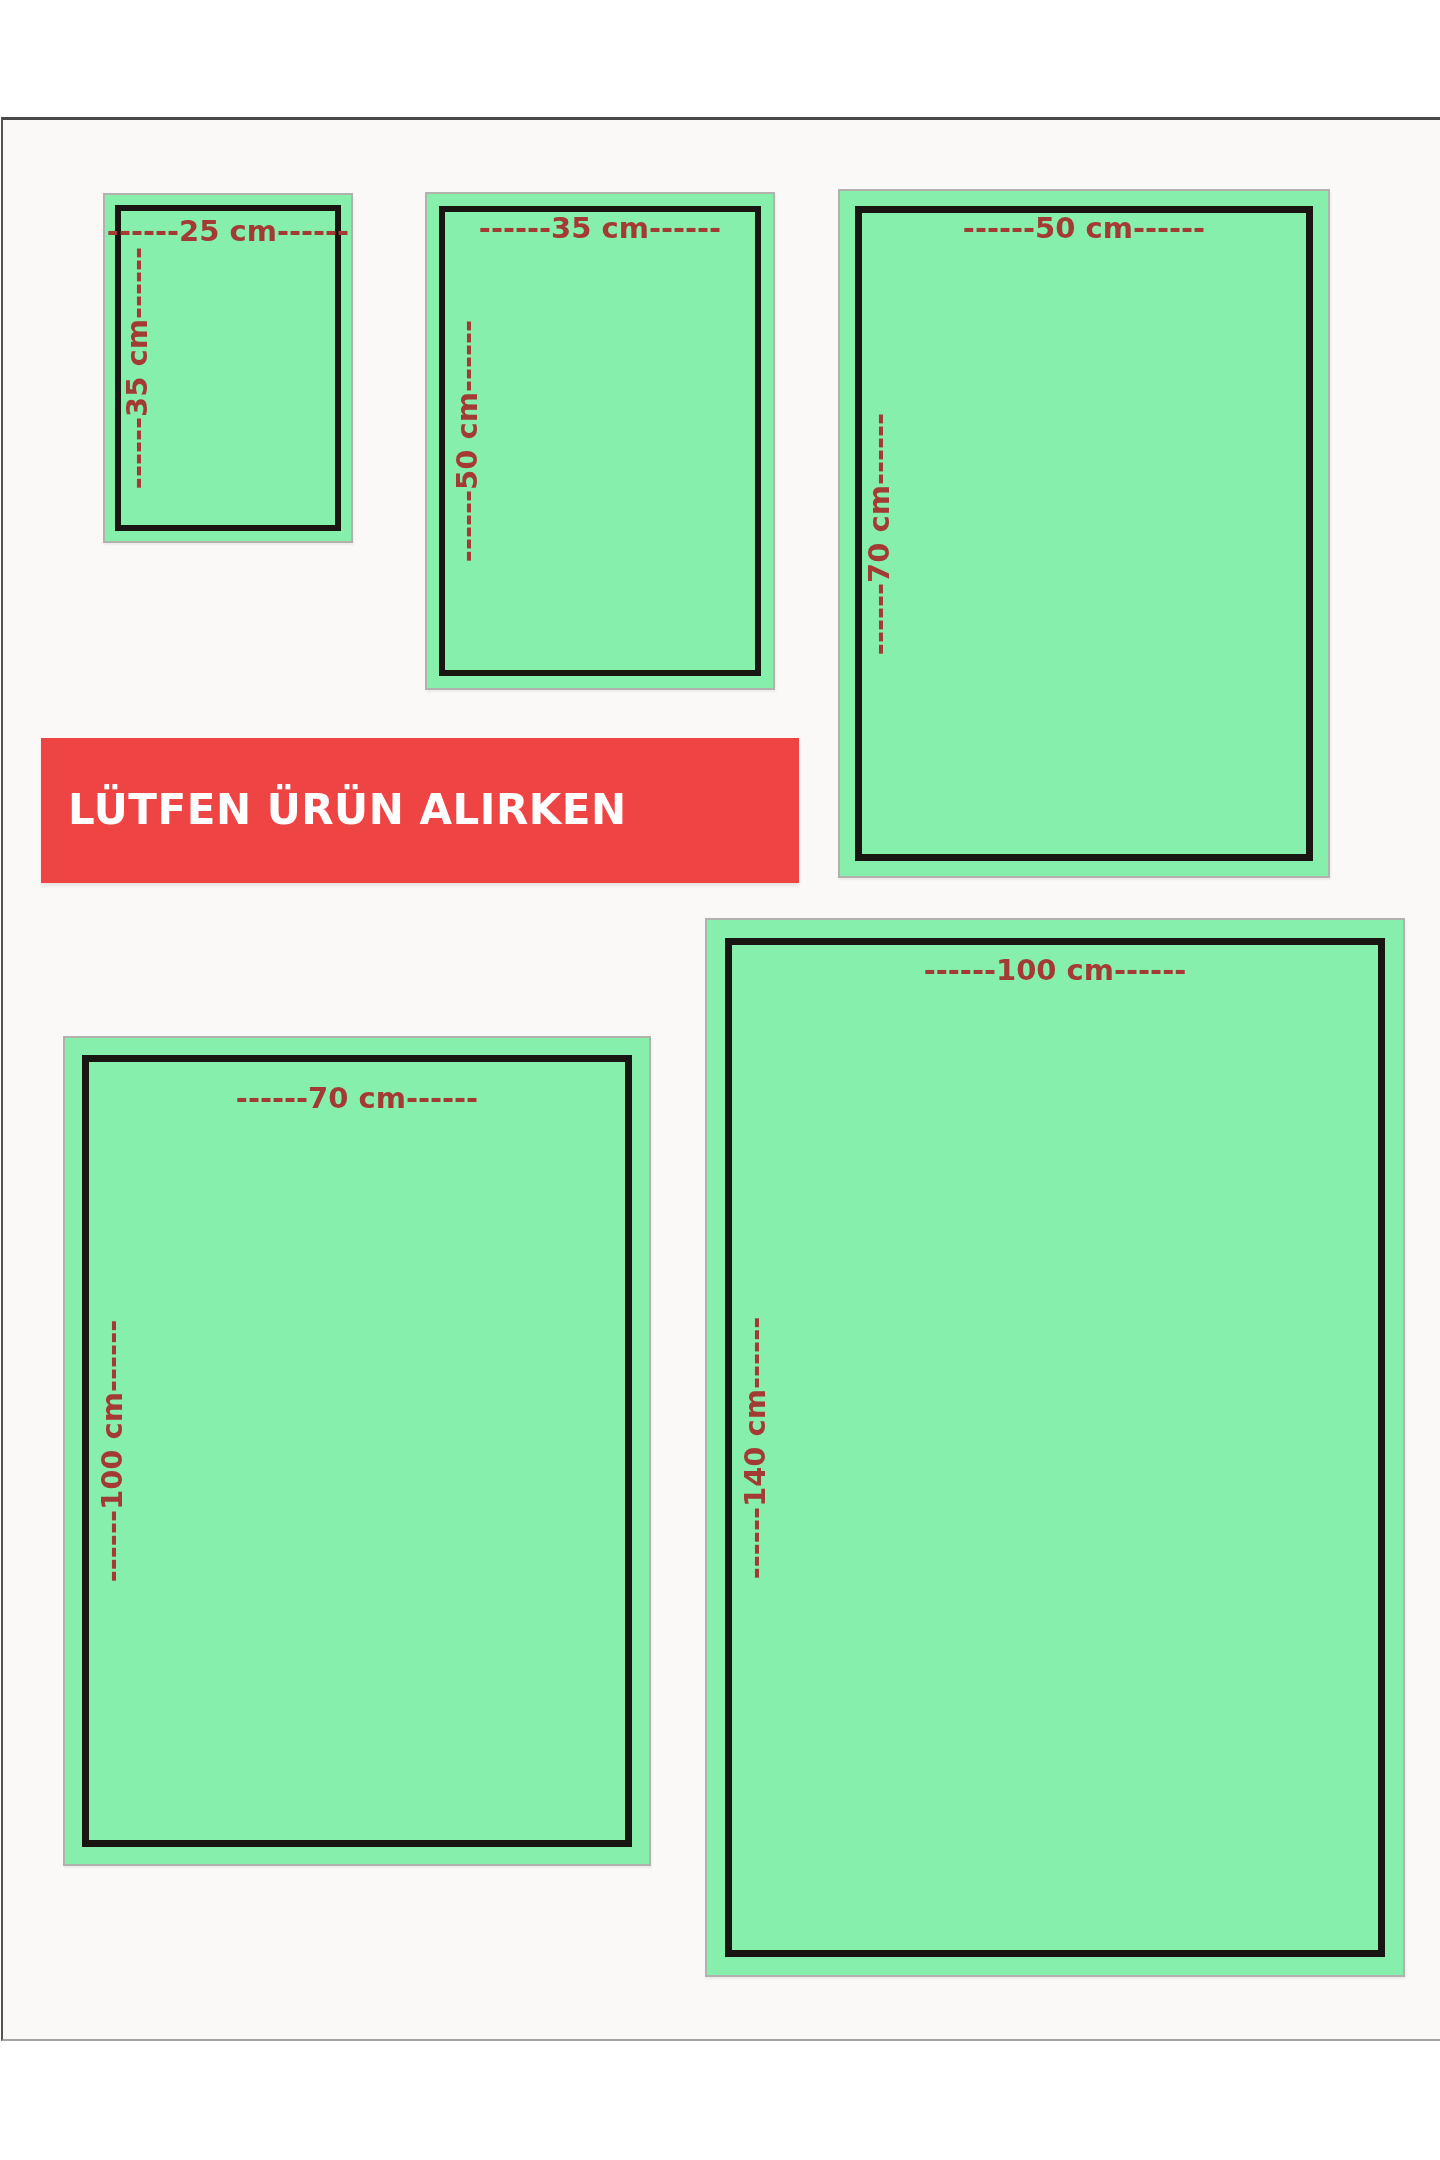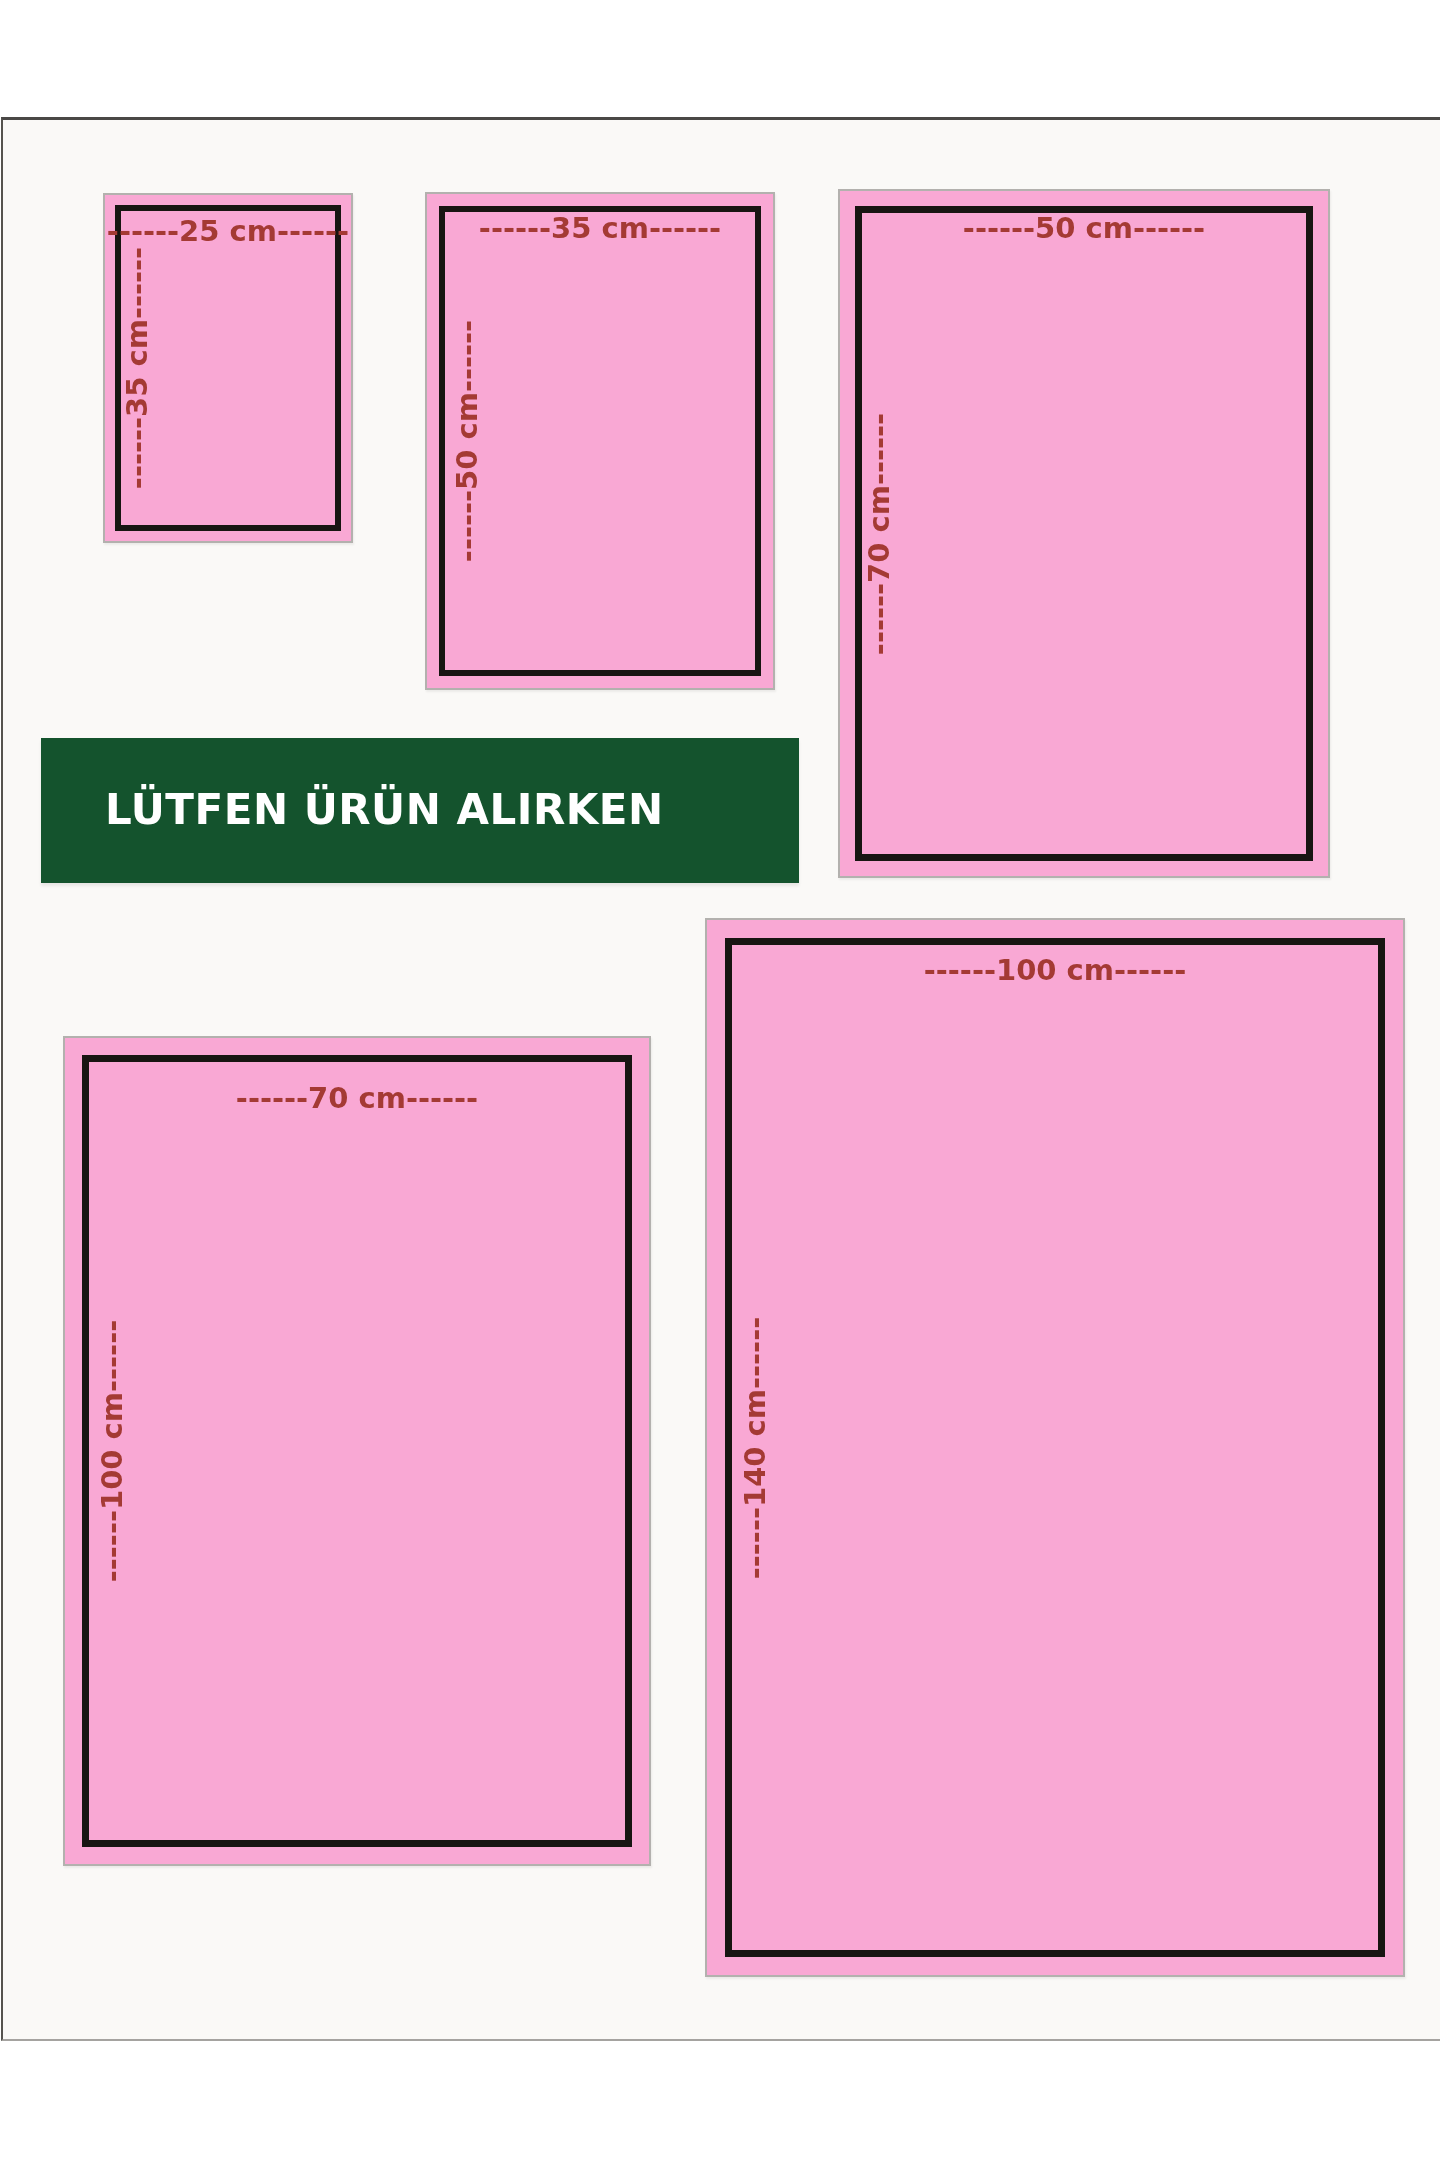--- a/index.html
+++ b/index.html
@@ -21,21 +21,21 @@
     background: #faf9f7;
     border-top: 3px solid #4a4846;
     border-left: 2px solid #55534f;
     border-bottom: 2px solid #a5a3a0;
     box-sizing: border-box;
   }
   
   .size-box {
     position: absolute;
     border: 2px solid #b3b1ae;
-    background: #f9a8d4;
+    background: #86efac;
     box-sizing: border-box;
     box-shadow: 1px 2px 2px rgba(0,0,0,0.06);
   }
   .size-box .frame {
     position: absolute;
     border: 6px solid #181512;
   }
   .size-box.large .frame { border-width: 7px; }
   .dim-label {
     color: #a43a34;
@@ -55,26 +55,26 @@
     top: 50%;
     transform: translate(-50%, -50%) rotate(-90deg);
   }
   
   .banner {
     position: absolute;
     left: 41px;
     top: 738px;
     width: 758px;
     height: 145px;
-    background: #14532d;
+    background: #ef4444;
     box-sizing: border-box;
     display: flex;
     flex-direction: column;
     justify-content: center;
-    padding-left: 64px;
+    padding-left: 27px;
     box-shadow: 0 3px 3px rgba(0,0,0,0.08);
   }
   .banner .line {
     color: #ffffff;
     font-weight: bold;
     font-size: 42px;
     line-height: 1.25;
     letter-spacing: 0.5px;
     white-space: nowrap;
   }

